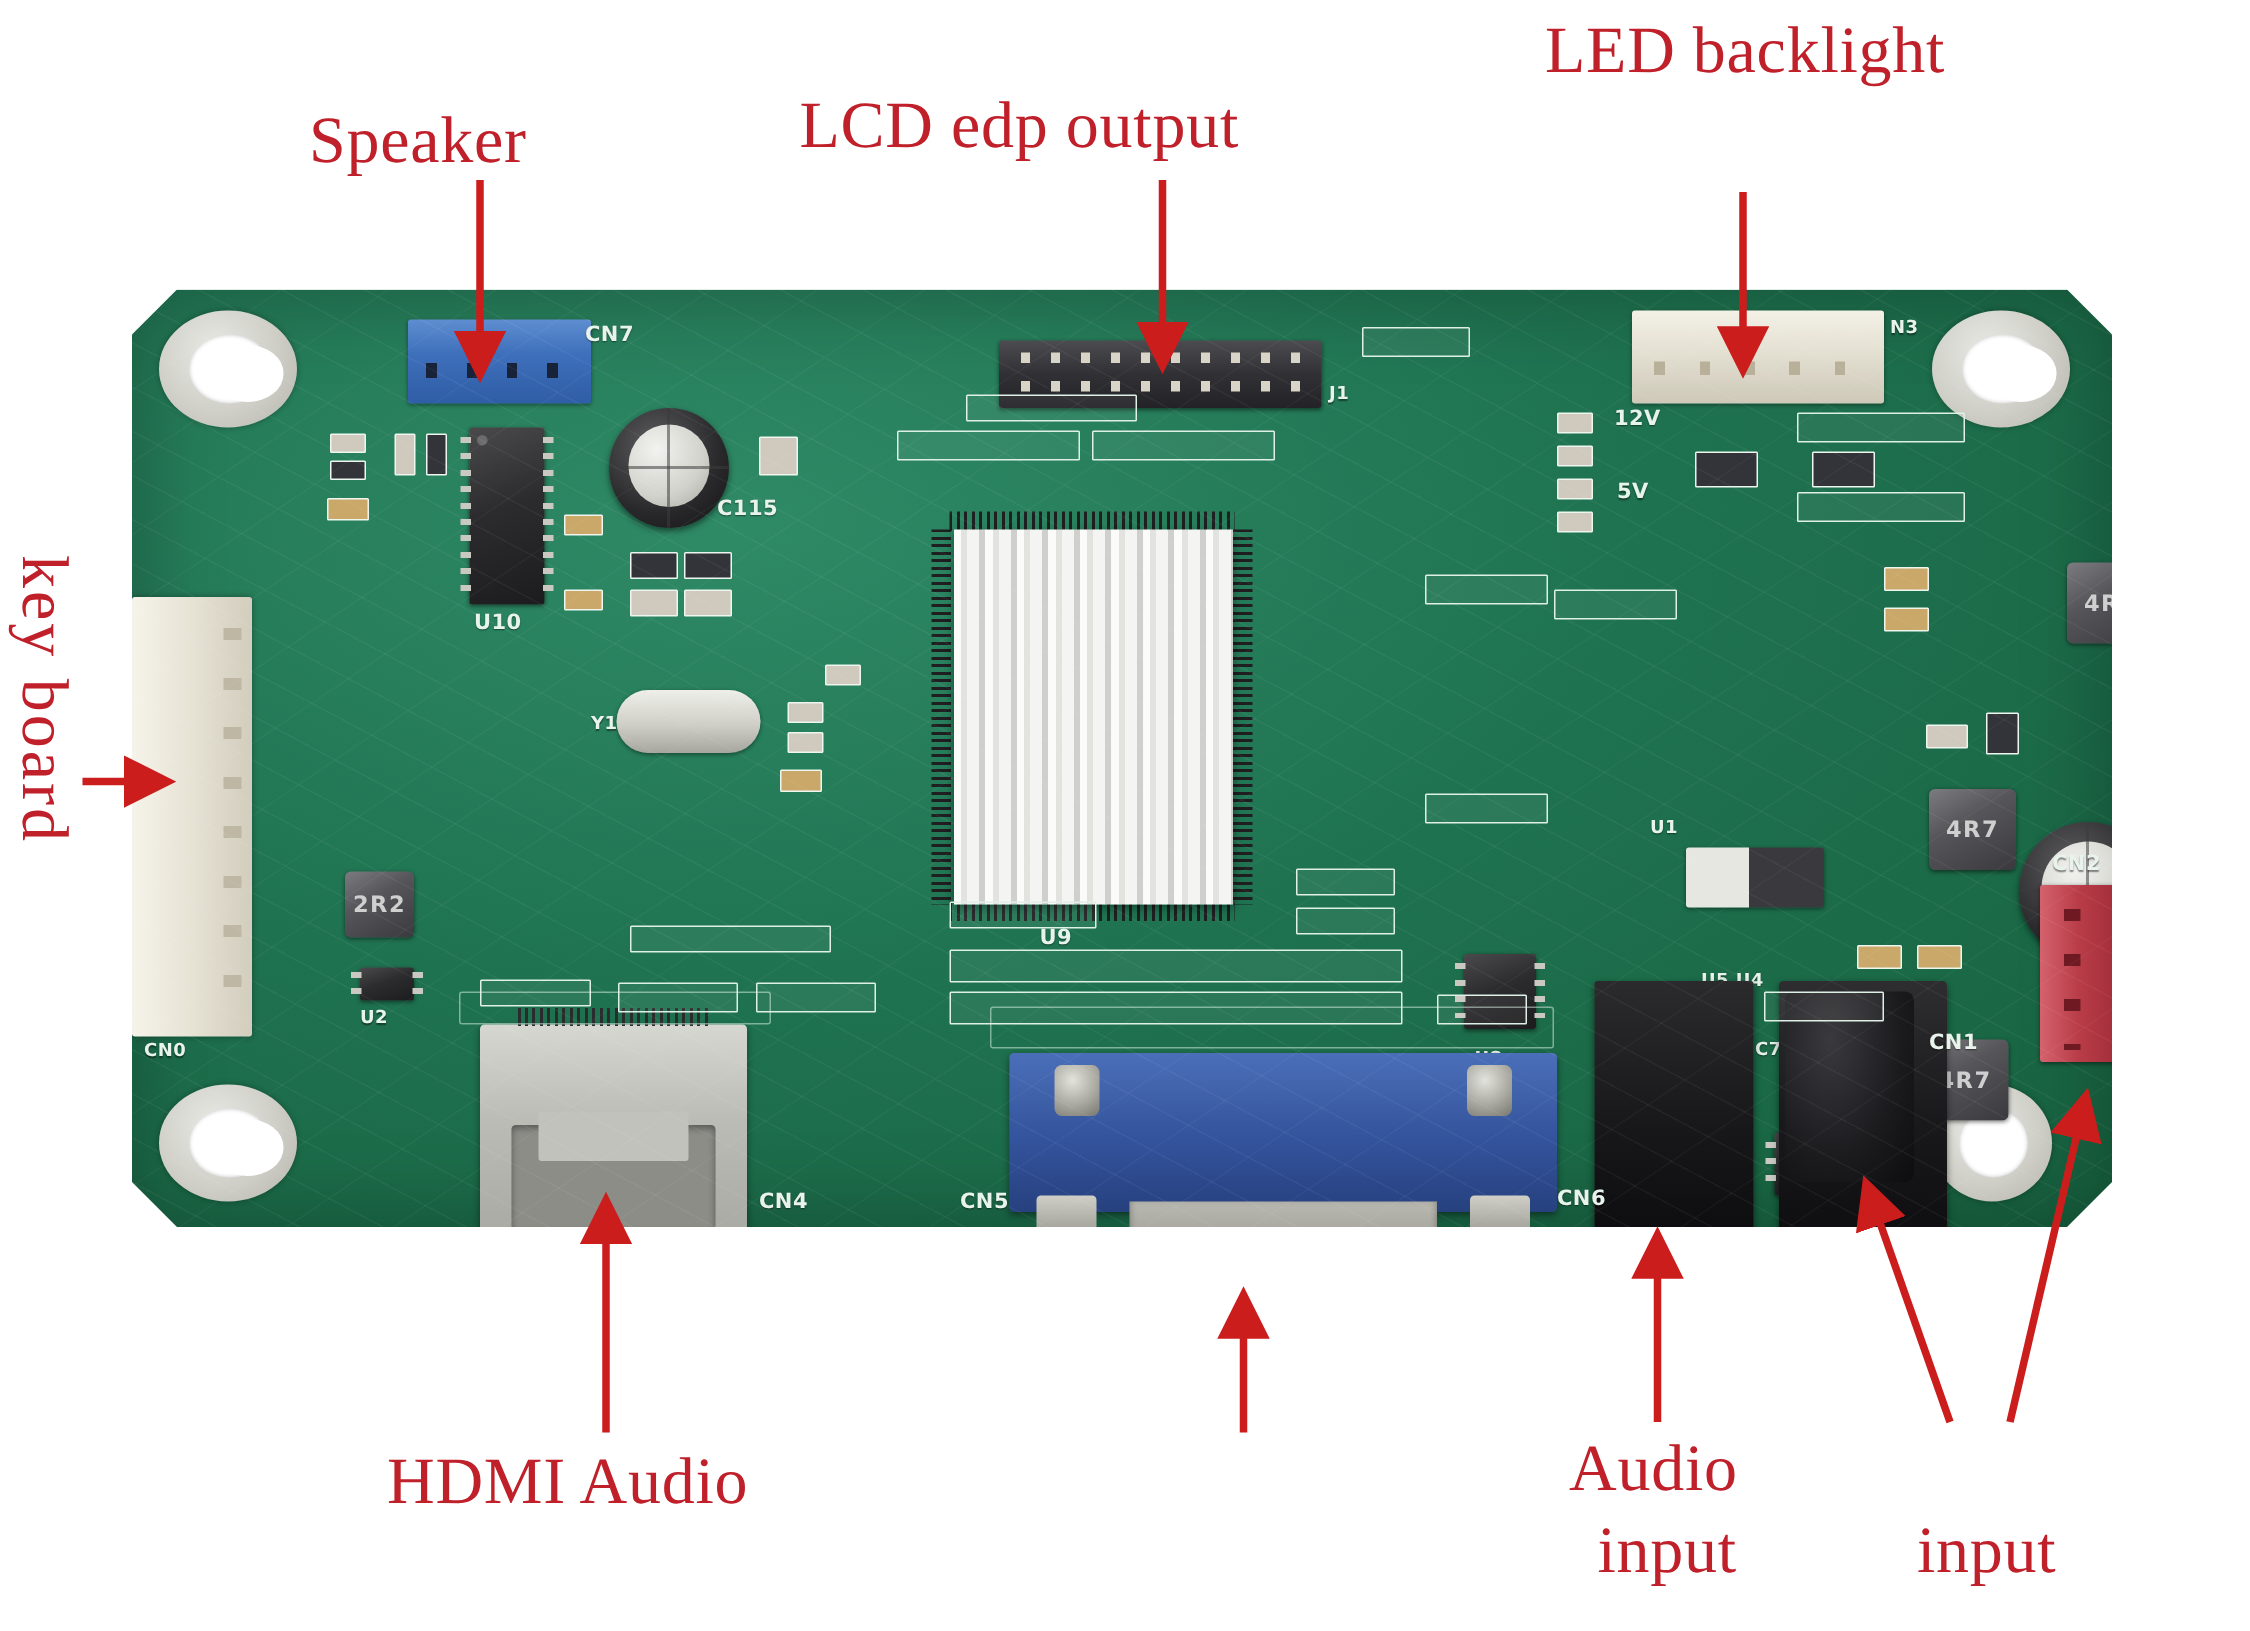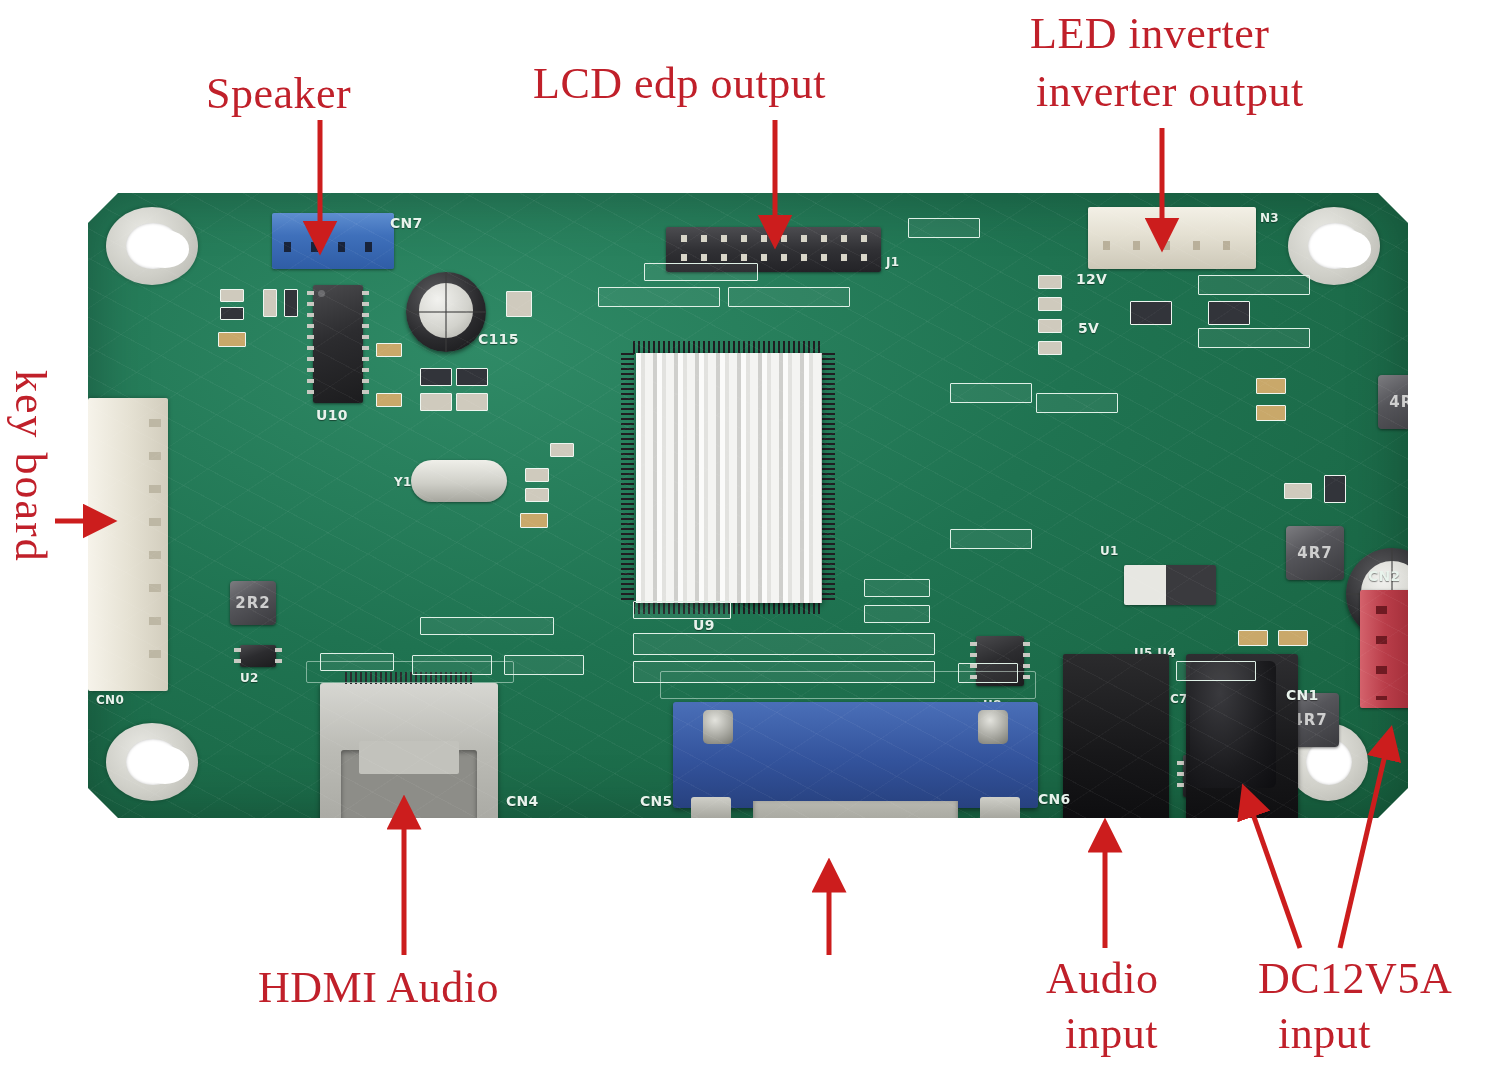--- a/index.html
+++ b/index.html
@@ -587,27 +587,25 @@
       <line x1="1105" y1="948" x2="1105" y2="835"></line>
       <line x1="1300" y1="948" x2="1248" y2="800"></line>
       <line x1="1340" y1="948" x2="1388" y2="742"></line>
     </g>
   </svg>
 
   <div class="anno" style="left:206px; top:70px;">Speaker</div>
 
   <div class="anno" style="left:533px; top:60px;">LCD edp output</div>
 
-  <div class="anno" style="left:1030px; top:10px;">LED inverter</div>
-  <div class="anno" style="left:1036px; top:68px;">inverter output</div>
+  <div class="anno" style="left:1030px; top:10px;">LED backlight</div>
 
   <div class="anno vertical" style="left:6px; top:370px;">key board</div>
 
   <div class="anno" style="left:258px; top:964px;">HDMI Audio</div>
 
 
   <div class="anno" style="left:1046px; top:955px;">Audio</div>
   <div class="anno" style="left:1065px; top:1010px;">input</div>
 
-  <div class="anno" style="left:1258px; top:955px;">DC12V5A</div>
   <div class="anno" style="left:1278px; top:1010px;">input</div>
 
 </div>
 
 </body></html>

